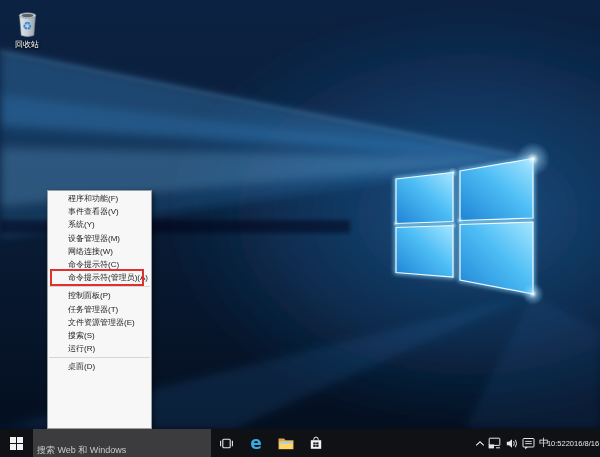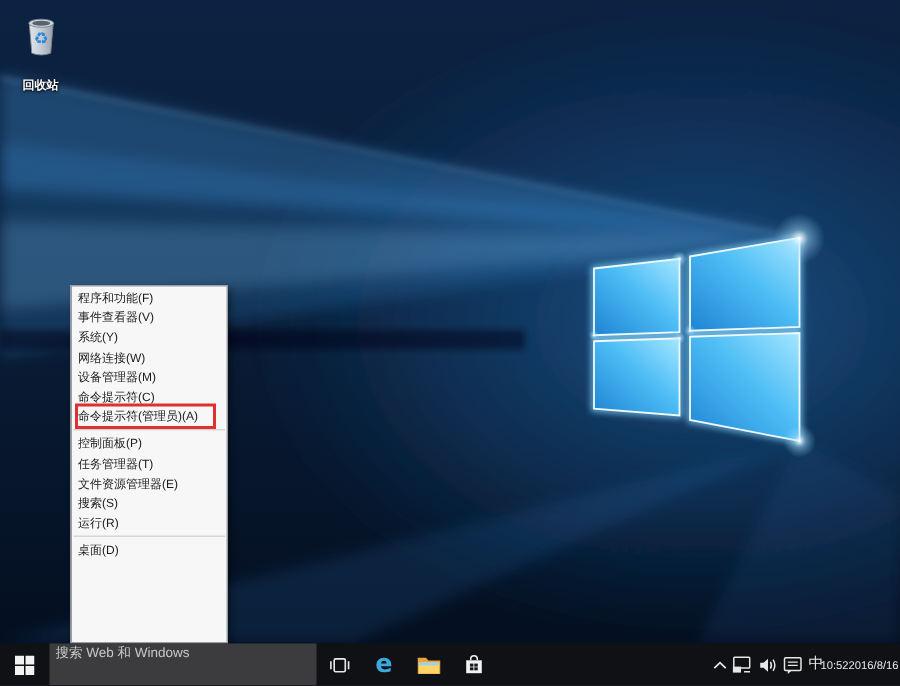--- a/index.html
+++ b/index.html
@@ -8,51 +8,50 @@
     font-family:"Liberation Sans",sans-serif;
     background:#061325;
     -webkit-font-smoothing:antialiased;
   }
   
   .wallpaper{position:absolute;left:0;top:0;width:600px;height:429px;display:block;}
   
   .desktop-icon{position:absolute;left:7px;top:7px;width:40px;text-align:center;cursor:default;}
   .desktop-icon .icon-img{display:block;margin:0 auto;}
   .desktop-icon .icon-label{
-    display:block;margin-top:13px;font-size:8px;line-height:10px;color:#ffffff;
+    display:block;margin-top:1px;font-size:8px;line-height:10px;color:#ffffff;
     text-shadow:0 1px 2px rgba(0,0,0,.9), 0 0 2px rgba(0,0,0,.8);
-    font-weight:bold;
   }
   
   .context-menu{
     position:absolute;left:47px;top:190px;width:105px;height:239px;
     box-sizing:border-box;background:#f7f7f7;border:1px solid #999ea3;
     box-shadow:2px 2px 5px rgba(0,0,0,.45);
     padding:1px 0;display:flex;flex-direction:column;overflow:hidden;
   }
   .menu-item{
     position:relative;height:13.2px;line-height:13.2px;flex:0 0 auto;
-    padding-left:4px;font-size:8px;color:#1b1b1b;white-space:nowrap;cursor:default;
+    padding-left:20px;font-size:8px;color:#1b1b1b;white-space:nowrap;cursor:default;
   }
   .menu-sep{height:1px;background:#d6d6d6;margin:2px 1px;flex:0 0 auto;}
   .submenu-arrow{
     position:absolute;right:7px;top:0;font-size:9px;color:#555;line-height:13.2px;
   }
   .red-box{
     position:absolute;left:2px;right:7px;top:-2px;bottom:-2px;
     border:2px solid #e03131;pointer-events:none;box-sizing:border-box;
   }
   
   .taskbar{
     position:absolute;left:0;bottom:0;width:600px;height:28px;background:#101114;
     display:flex;align-items:stretch;z-index:5;
   }
   .start-button{width:33px;display:flex;align-items:center;justify-content:center;cursor:pointer;}
   .search-box{
-    width:178px;background:#3c3c3e;display:flex;align-items:flex-start;
+    width:178px;background:#3c3c3e;display:flex;align-items:flex-end;
     padding-left:4px;box-sizing:border-box;cursor:text;
   }
   .search-text{font-size:9px;color:#c9c9c9;white-space:nowrap;overflow:hidden;}
   .task-buttons{display:flex;align-items:stretch;}
   .tb-icon{width:30px;display:flex;align-items:center;justify-content:center;cursor:pointer;}
   .edge-e{font-size:17px;font-weight:bold;color:#39a9e0;line-height:17px;font-family:"DejaVu Sans",sans-serif;}
   .tray{margin-left:auto;display:flex;align-items:center;padding-right:5px;}
   .tray-icon{display:flex;align-items:center;justify-content:center;cursor:pointer;height:28px;}
   .w-chevron{width:13px;} .w-net{width:17px;} .w-spk{width:17px;} .w-act{width:17px;}
   .ime-indicator{width:14px;font-size:10px;color:#eaeaea;text-align:center;line-height:28px;}
@@ -146,22 +145,22 @@
       <ellipse cx="13.5" cy="8.5" rx="6" ry="1.7" fill="#59636e"></ellipse>
       <text x="13.5" y="22.5" font-size="11" text-anchor="middle" fill="#2f86d6" font-family="DejaVu Sans, sans-serif">♻</text>
     </svg>
     <span class="icon-label">回收站</span>
   </div>
 
   <div class="context-menu" id="context-menu">
       <div class="menu-item">程序和功能(F)</div>
       <div class="menu-item">事件查看器(V)</div>
       <div class="menu-item">系统(Y)</div>
+      <div class="menu-item">设备管理器(M)</div>
       <div class="menu-item">网络连接(W)</div>
-      <div class="menu-item">设备管理器(M)</div>
       <div class="menu-item">命令提示符(C)</div>
       <div class="menu-item">命令提示符(管理员)(A)<div class="red-box" style="border-color: rgb(224, 49, 49);"></div></div>
       <div class="menu-sep"></div>
       <div class="menu-item">控制面板(P)</div>
       <div class="menu-item">任务管理器(T)</div>
       <div class="menu-item">文件资源管理器(E)</div>
       <div class="menu-item">搜索(S)</div>
       <div class="menu-item">运行(R)</div>
       <div class="menu-sep"></div>
       <div class="menu-item">桌面(D)</div>

